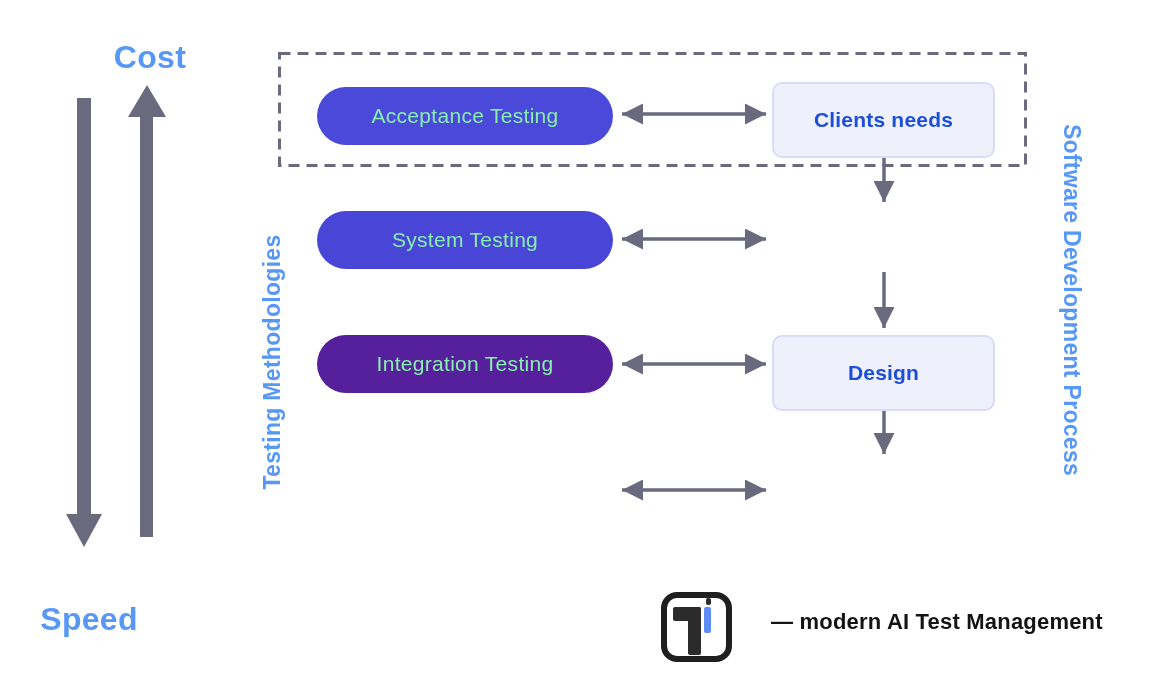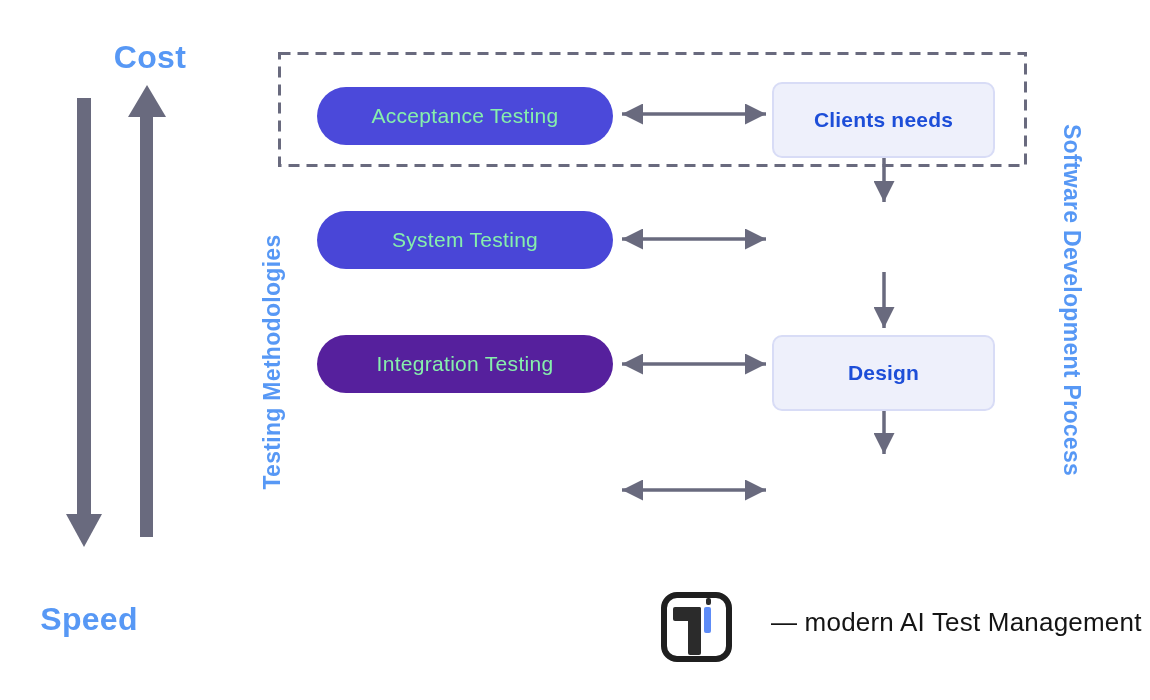--- a/index.html
+++ b/index.html
@@ -58,21 +58,21 @@
     position:absolute;left:661px;top:592px;width:71px;height:70px;box-sizing:border-box;
     background:#ffffff;border:6px solid #1F1F1F;border-radius:16px;
   }
   .logo div{position:absolute;background:#2B2B2B;border-radius:2px;}
   .logo .l-hbar{left:6px;top:9px;width:28px;height:14px;}
   .logo .l-stem{left:21px;top:9px;width:13px;height:48px;}
   .logo .l-blue{left:37px;top:9px;width:7px;height:26px;background:#5E8CF7;}
   .logo .l-tick{left:39px;top:0px;width:5px;height:7px;}
   .brand-text{
     position:absolute;left:743px;top:622px;transform:translateY(-50%);
-    color:#141414;font-size:26px;font-weight:400;white-space:nowrap;letter-spacing:.2px;margin-left:28px;
+    color:#141414;font-size:22px;font-weight:700;white-space:nowrap;letter-spacing:.2px;margin-left:28px;
   }
 </style>
 </head>
 <body>
 
 <div class="canvas">
 
   <div class="axis-label cost">Cost</div>
   <div class="axis-label speed">Speed</div>
 

